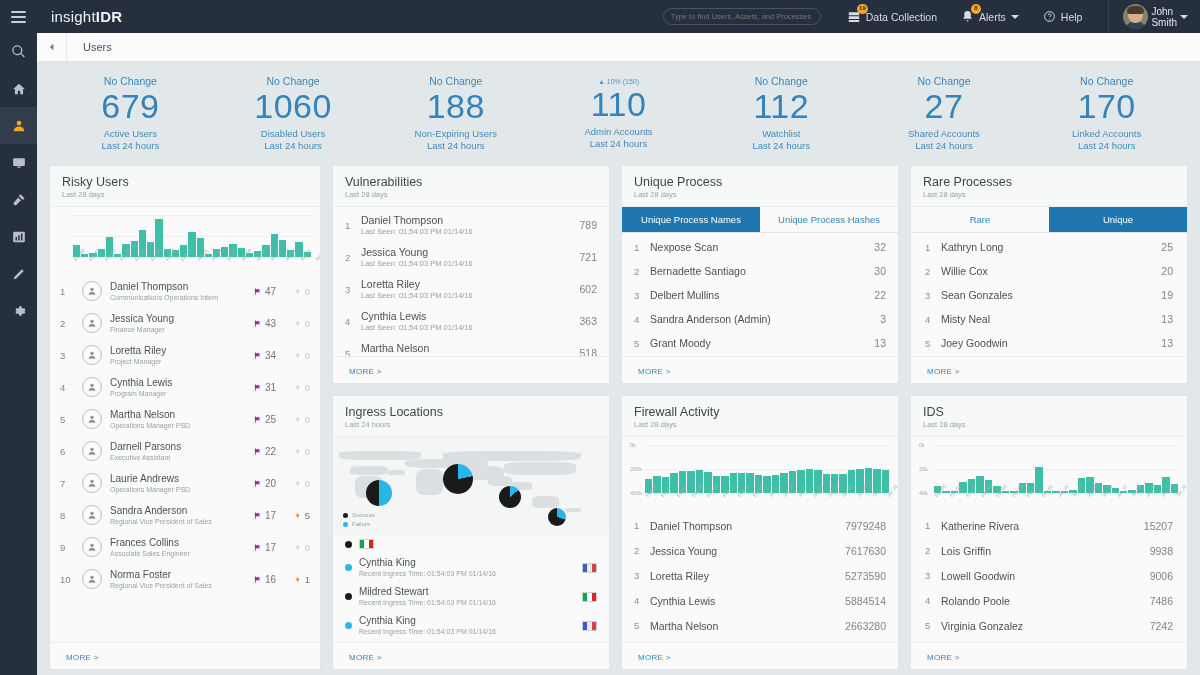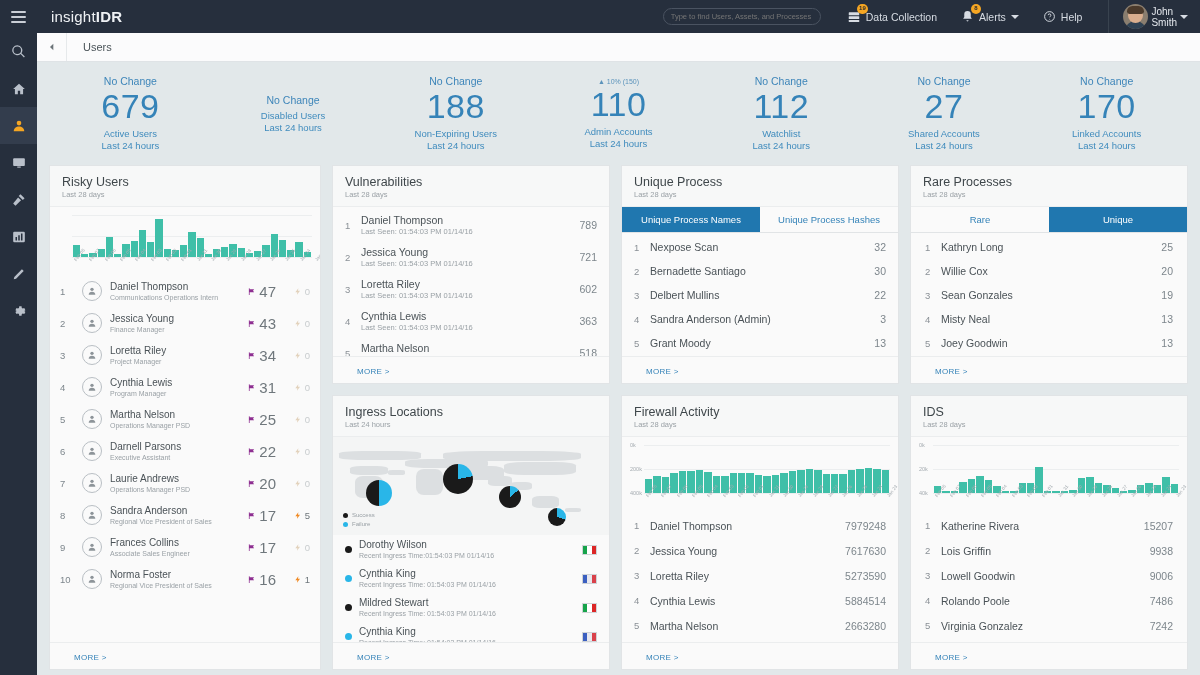--- a/index.html
+++ b/index.html
@@ -127,21 +127,21 @@
   }
   .card.tall { grid-row: span 2; height: 505px; }
   .card-head {
     padding: 9px 12px 7px; border-bottom: 1px solid #ebedee; background: #f7f8f8;
     flex: 0 0 auto;
   }
   .card-title { font-size: 12.5px; color: #3f474b; line-height: 14px; }
   .card-sub { font-size: 7.5px; color: #9aa1a6; margin-top: 1px; }
   .card-body { flex: 1; overflow: hidden; }
   .card-foot {
-    border-top: 1px solid #ebedee; padding: 6px 24px; flex: 0 0 auto;
+    border-top: 1px solid #ebedee; padding: 6px 16px; flex: 0 0 auto;
     background: #fafafa;
   }
   .more { font-size: 8px; color: #3583b8; letter-spacing: .3px; }
 
   
   .rows { padding: 2px 0; }
   .row {
     display: flex; align-items: center; padding: 5px 12px;
     font-size: 10.5px; color: #4a5257;
   }
@@ -156,21 +156,21 @@
   }
   .ru-num { width: 14px; font-size: 9.5px; color: #7d868c; text-align: left; flex:0 0 14px;}
   .ru-av {
     width: 20px; height: 20px; border-radius: 50%; border: 1px solid #b9bfc4;
     display: flex; align-items: center; justify-content: center; flex: 0 0 20px;
   }
   .ru-info { flex: 1; min-width: 0; }
   .ru-name { font-size: 10px; color: #4a5257; line-height: 12px; }
   .ru-role { font-size: 7px; color: #9aa1a6; line-height: 9px; }
   .ru-flag { display: flex; align-items: center; gap: 3px; width: 34px; justify-content: flex-end; }
-  .ru-flag span { font-size: 15px; color: #6f777c; }
+  .ru-flag span { font-size: 10px; color: #6f777c; }
   .ru-bolt { display: flex; align-items: center; gap: 3px; width: 26px; justify-content: flex-end; }
   .ru-bolt span { font-size: 9.5px; }
   .dim { color: #c8ccce; }
   .lit { color: #6f777c; }
 
   
   .tabs { display: flex; border-bottom: 1px solid #e1e4e6; flex: 0 0 auto; }
   .tab {
     flex: 1; text-align: center; font-size: 9.5px; padding: 7px 2px;
     color: #3583b8; background: #fafafa;
@@ -336,20 +336,21 @@
     <div class="content">
 
       <div class="stats" id="stats-row">
   <div class="stat">
     <div class="stat-delta ">No Change</div>
     <div class="stat-num">679</div>
     <div class="stat-label">Active Users<br>Last 24 hours</div>
   </div>
   <div class="stat">
     <div class="stat-delta ">No Change</div>
+    <div class="stat-num">1060</div>
     <div class="stat-label">Disabled Users<br>Last 24 hours</div>
   </div>
   <div class="stat">
     <div class="stat-delta ">No Change</div>
     <div class="stat-num">188</div>
     <div class="stat-label">Non-Expiring Users<br>Last 24 hours</div>
   </div>
   <div class="stat">
     <div class="stat-delta up">▲ 10% (150)</div>
     <div class="stat-num">110</div>
@@ -863,24 +864,20 @@
                   </div>
                   <div>
       <span class="dot" style="background:#29b6e8"></span>
       <span>Failure</span>
                   </div>
                 </div>
               </div>
             <div id="ing-list">
   <div class="ing-row">
     <span class="ing-dot" style="background:#1a1a1a"></span>
-    <div class="ing-info">
-      <div class="ing-name">Dorothy Wilson</div>
-      <div class="ing-time">Recent Ingress Time:01:54:03 PM 01/14/16</div>
-    </div>
     <span class="flag">
       <i style="background:#16a34a"></i>
                     <i style="background:#ffffff"></i>
                     <i style="background:#dc2626"></i>
     </span>
   </div>
   <div class="ing-row">
     <span class="ing-dot" style="background:#29b6e8"></span>
     <div class="ing-info">
       <div class="ing-name">Cynthia King</div>

